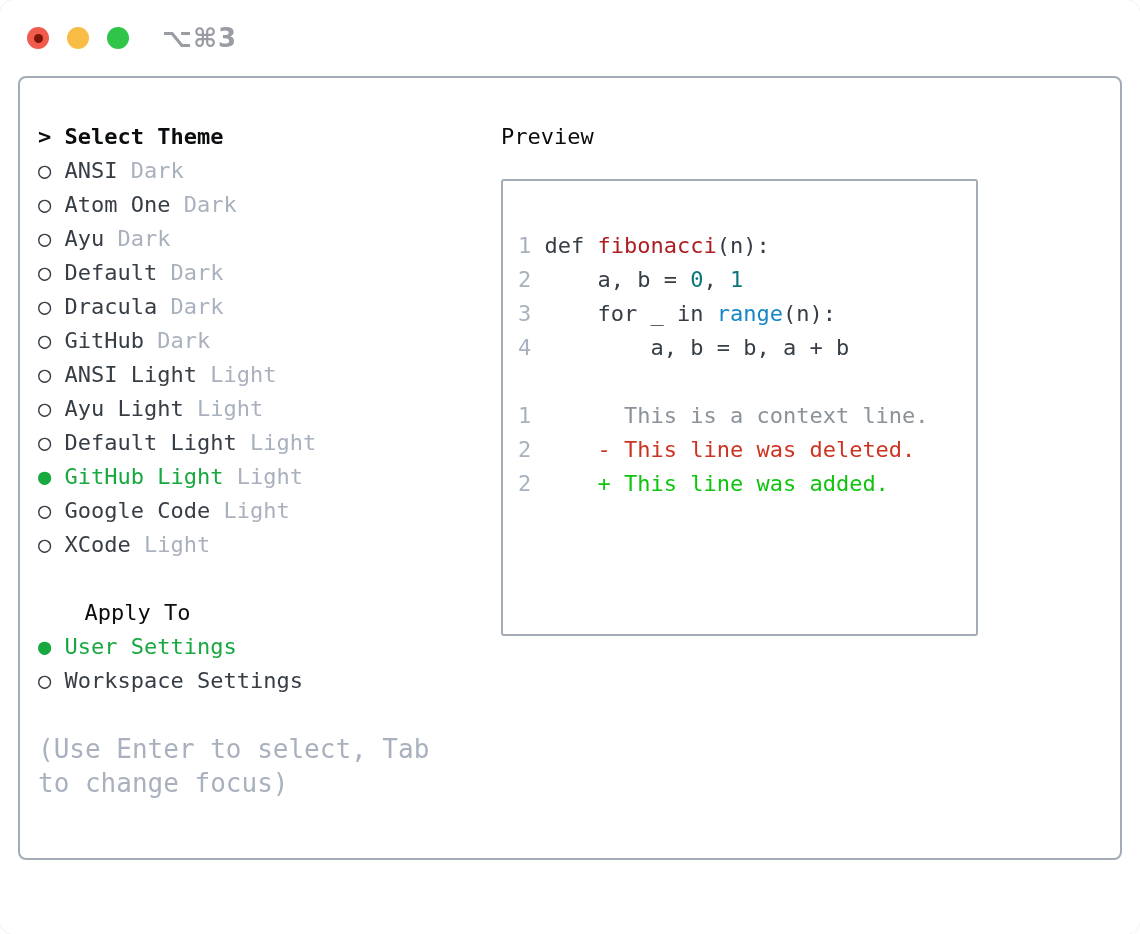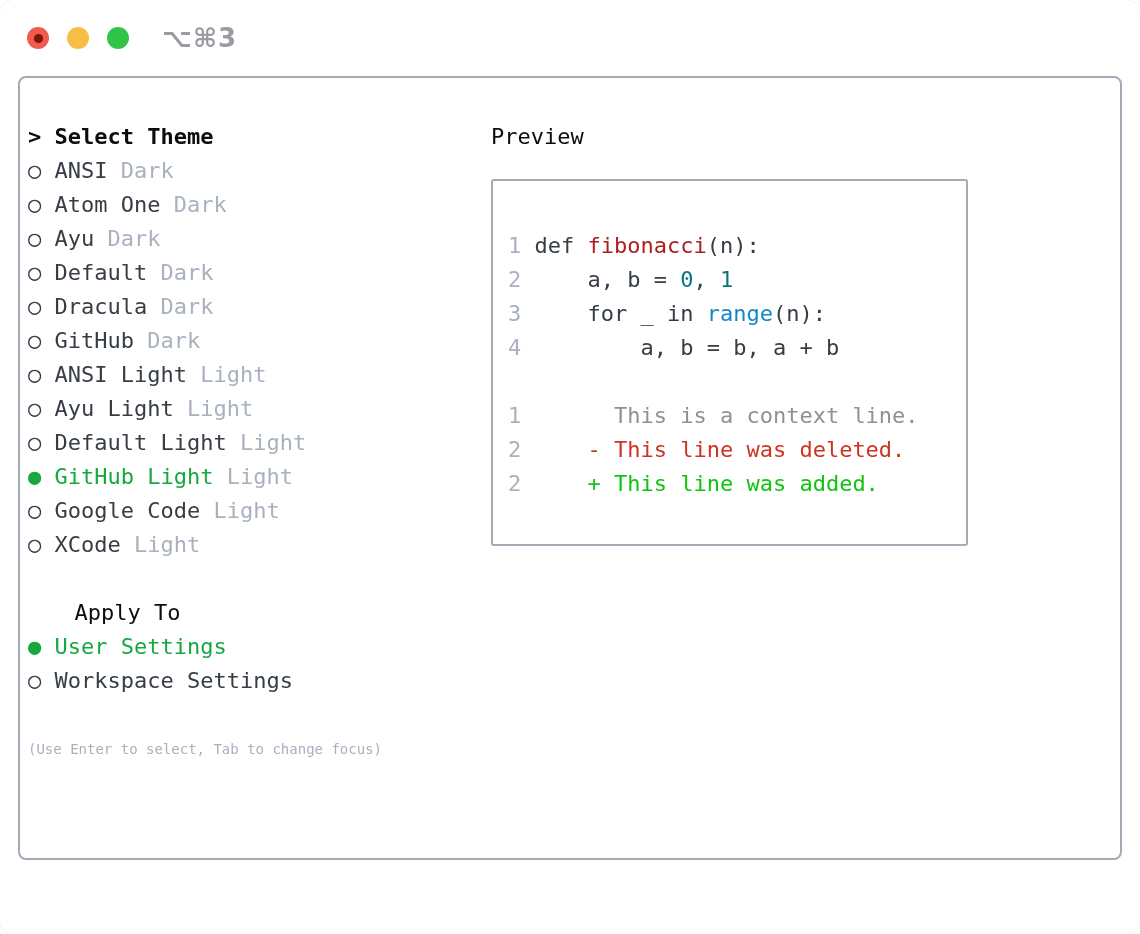--- a/index.html
+++ b/index.html
@@ -21,35 +21,35 @@
   .traffic{display:flex;align-items:center;gap:18px;}
   .light{width:22px;height:22px;border-radius:50%;position:relative;cursor:pointer;}
   .light.red{background:var(--tl-red);}
   .light.red::after{content:"";position:absolute;left:50%;top:50%;width:9px;height:9px;margin:-4.5px 0 0 -4.5px;border-radius:50%;background:var(--tl-red-dot);}
   .light.yellow{background:var(--tl-yellow);}
   .light.green{background:var(--tl-green);}
   .shortcut{margin-left:33px;font-family:"DejaVu Sans","Liberation Sans",sans-serif;font-weight:bold;font-size:26px;color:var(--shortcut);letter-spacing:1px;}
   
   .panel{
     margin:0 18px;height:784px;border:2px solid var(--border);border-radius:8px;
-    background:#fff;display:flex;padding:42px 0 0 8px;
+    background:#fff;display:flex;padding:42px 0 0 18px;
   }
   .col-left{width:400px;flex:none;}
   .col-right{flex:1;padding-left:63px;}
   .row{height:34px;line-height:34px;font-size:22px;white-space:pre;color:var(--fg);}
   .row .glyph{color:var(--fg);}
   .row.selected, .row.selected .glyph{color:var(--accent-green);}
   .row .tag{color:var(--muted);}
   .hdr{font-weight:bold;color:var(--header);}
   .section-label{color:var(--header);margin-left:20px;}
-  .hint{margin-top:34px;font-size:14px;line-height:34px;color:var(--muted);width:398px;white-space:normal;}
+  .hint{margin-top:34px;font-size:26px;line-height:34px;color:var(--muted);width:398px;white-space:normal;}
   
   .preview-title{height:34px;line-height:34px;font-size:22px;font-weight:normal;color:var(--header);}
   .preview-box{
-    margin-top:25px;width:477px;height:367px;border:2px solid var(--border);
+    margin-top:25px;width:477px;height:457px;border:2px solid var(--border);
     border-radius:3px;padding:48px 0 0 15px;background:#fff;
   }
   .code-row{height:34px;line-height:34px;font-size:22px;white-space:pre;}
   .lnum{color:var(--muted);}
   .seg-fg{color:var(--fg);}
   .seg-red{color:var(--code-red);}
   .seg-blue{color:var(--code-blue);}
   .seg-teal{color:var(--code-teal);}
   .diff-context{color:var(--context);}
   .diff-deleted{color:var(--diff-red);}

